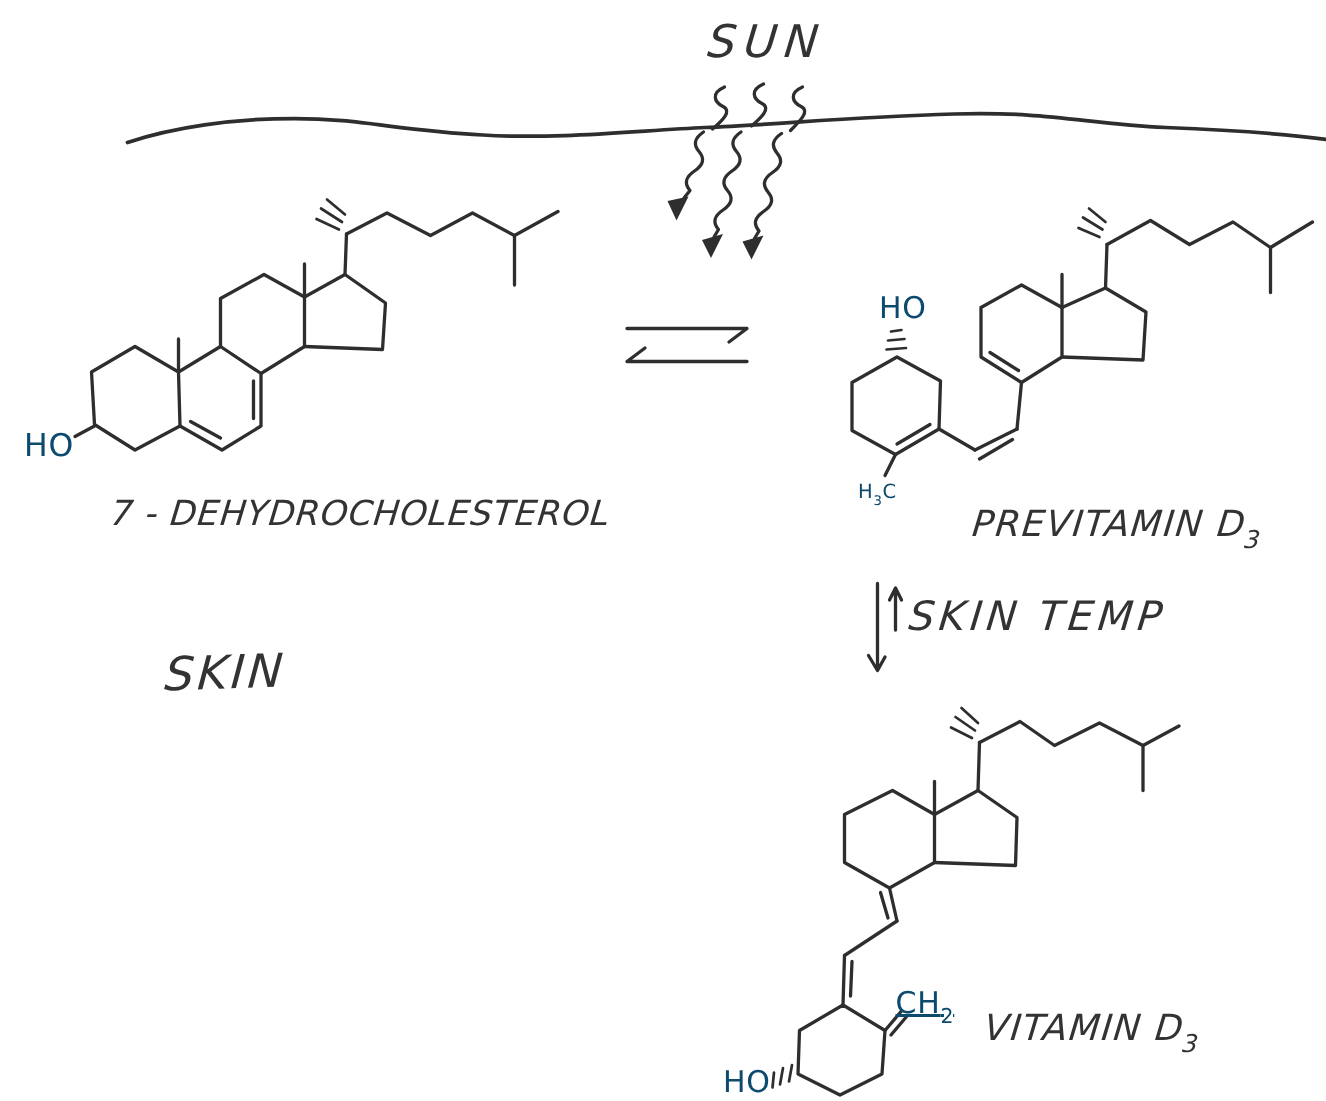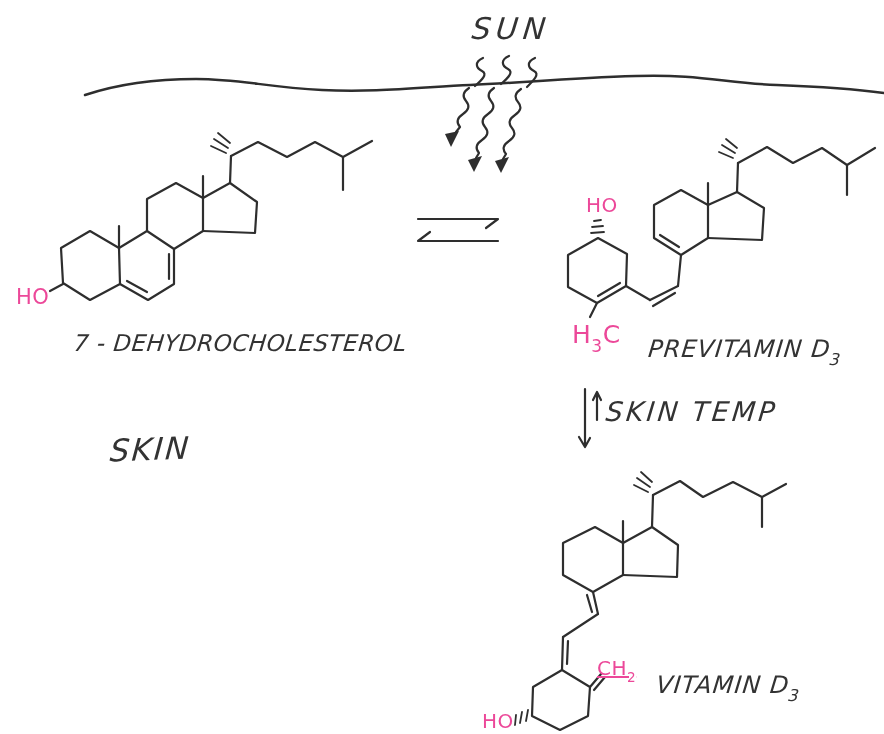--- a/index.html
+++ b/index.html
@@ -10,24 +10,24 @@
   }
   svg{position:absolute;left:0;top:0;}
   .lbl{position:absolute;color:#333;white-space:nowrap;line-height:1;}
   .hand{font-style:italic;transform:skewX(-6deg);}
   .sun{left:472px;top:14px;font-size:30px;letter-spacing:5px;}
   .skin{left:110px;top:434px;font-size:31px;letter-spacing:2px;transform:skewX(-6deg) rotate(-2deg);}
   .skintemp{left:606px;top:398px;font-size:27px;letter-spacing:3px;}
   .c7dhc{left:74px;top:332px;font-size:23px;letter-spacing:0.5px;}
   .previt{left:648px;top:337px;font-size:24px;letter-spacing:1px;}
   .vitd{left:656px;top:673px;font-size:24px;letter-spacing:1px;}
-  .atom{font-size:20px;color:#ec4899;letter-spacing:0.5px;}
+  .atom{font-size:20px;color:#0c4a6e;letter-spacing:0.5px;}
   .ho-left{left:16px;top:287px;font-size:21px;}
   .ho-prev{left:586px;top:195px;}
-  .h3c{left:572px;top:322px;font-size:25px;}
+  .h3c{left:572px;top:322px;font-size:13px;}
   .ch2{left:597px;top:658px;text-decoration:underline;}
   .ho-vit{left:482px;top:711px;}
   .sub{font-size:0.68em;vertical-align:-0.5em;}
 </style>
 </head>
 <body>
 
 <div class="page">
 
   <svg width="884" height="734" viewBox="0 0 884 734" fill="none" stroke="#2e2e2e" stroke-width="2.2" stroke-linecap="round" stroke-linejoin="round">

